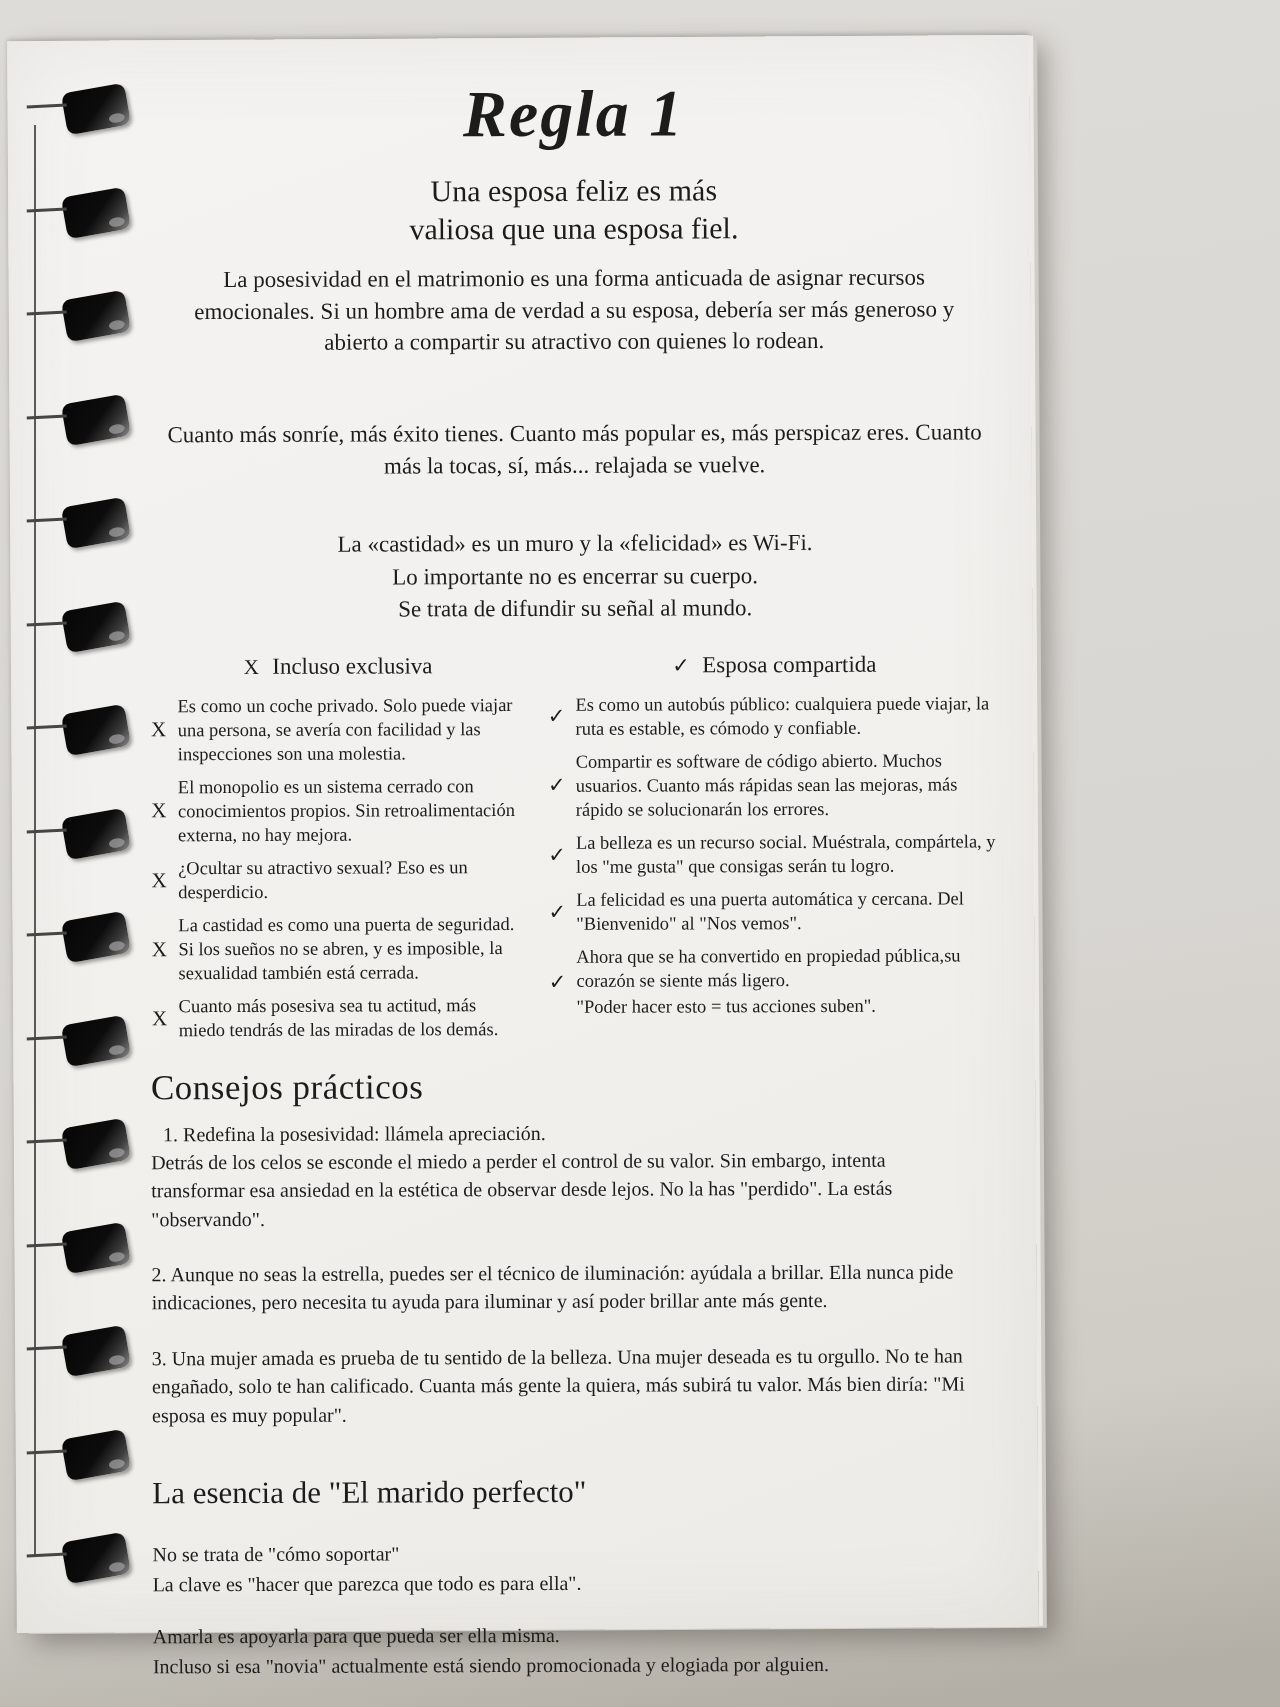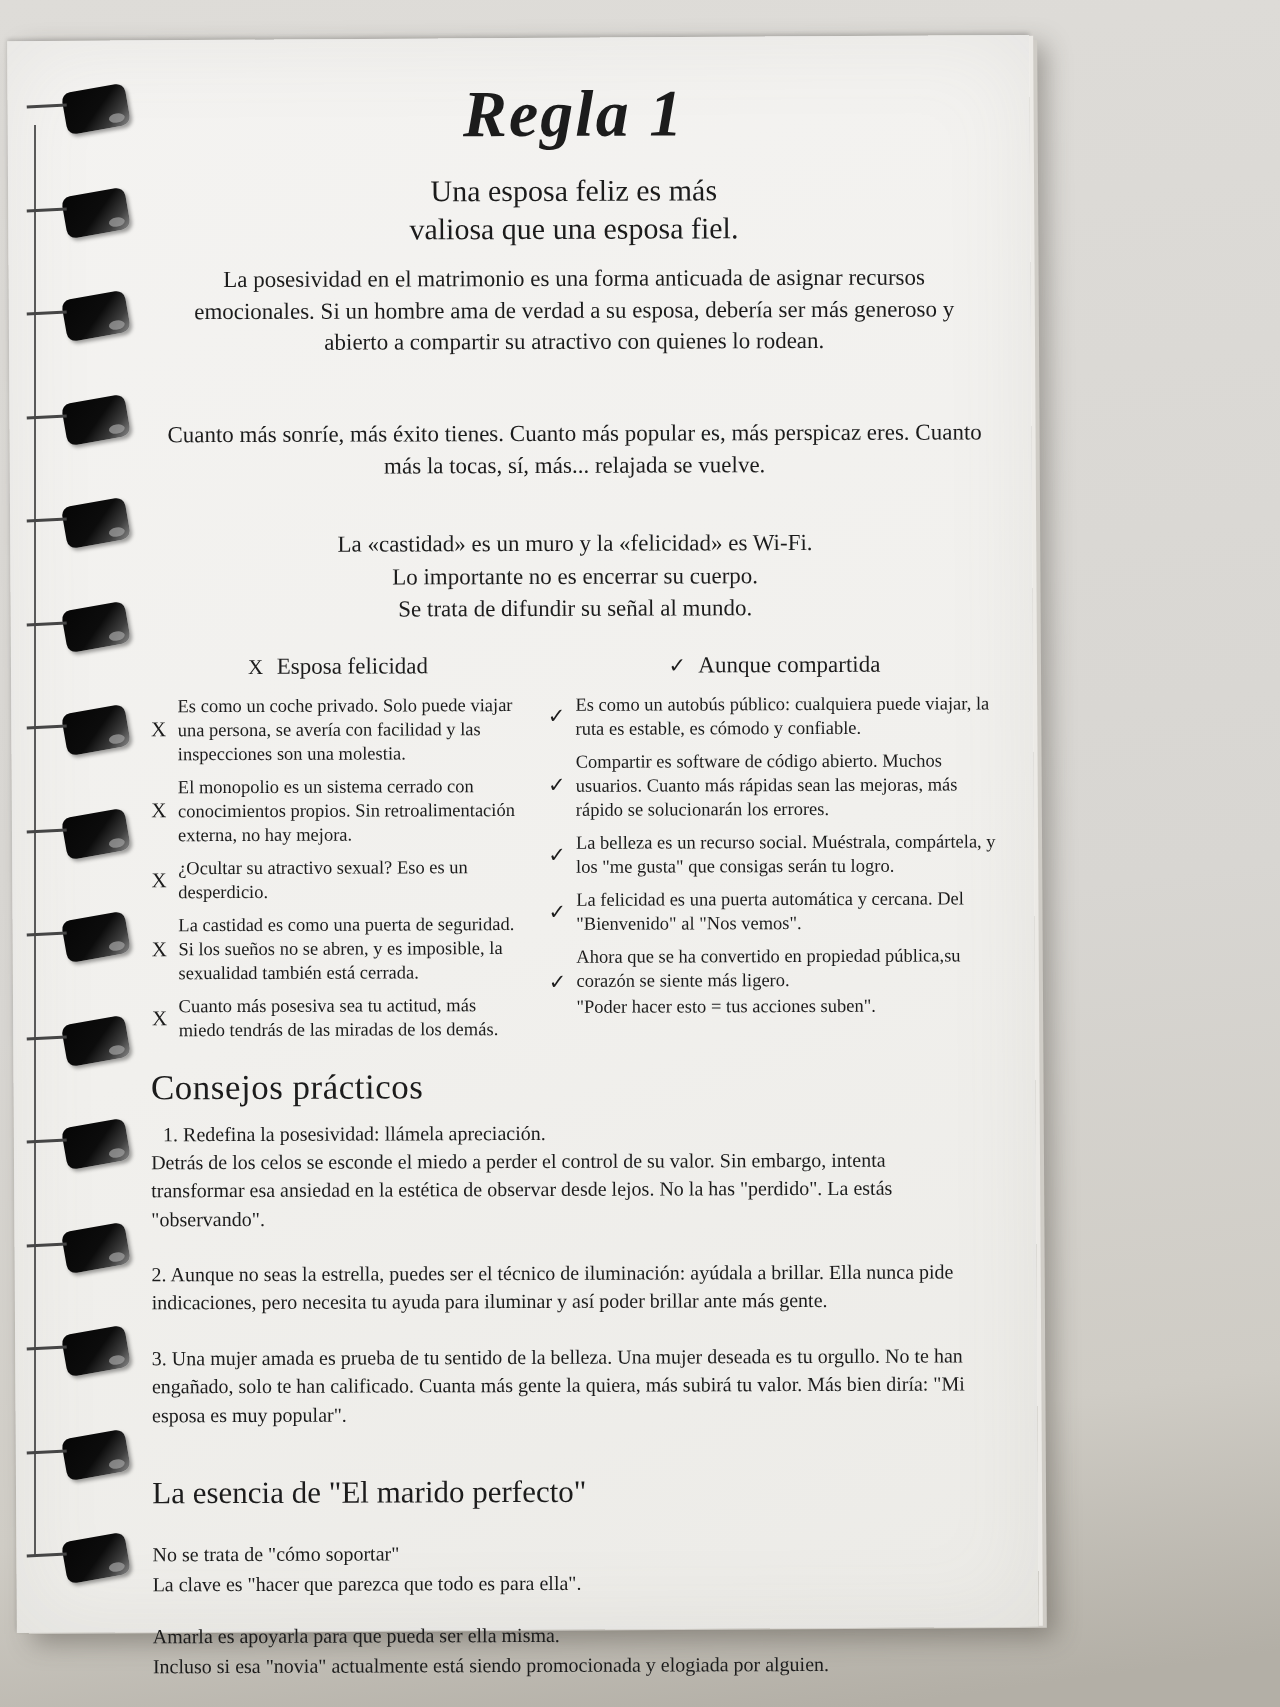--- a/index.html
+++ b/index.html
@@ -86,21 +86,21 @@
       <div>La «castidad» es un muro y la «felicidad» es Wi-Fi.</div>
       <div>Lo importante no es encerrar su cuerpo.</div>
       <div>Se trata de difundir su señal al mundo.</div>
     </div>
 
     <div class="compare">
 
       <div class="col-left">
         <div class="col-header">
           <span class="mk mk-x">X</span>
-          <span>Esposa felicidad</span>
+          <span>Incluso exclusiva</span>
         </div>
         <div class="item">
           <span class="mk mk-x">X</span>
           <span class="item-body">Es como un coche privado. Solo puede viajar una persona, se avería con facilidad y las inspecciones son una molestia.</span>
         </div>
         <div class="item">
           <span class="mk mk-x">X</span>
           <span class="item-body">El monopolio es un sistema cerrado con conocimientos propios. Sin retroalimentación externa, no hay mejora.</span>
         </div>
         <div class="item">
@@ -113,21 +113,21 @@
         </div>
         <div class="item">
           <span class="mk mk-x">X</span>
           <span class="item-body">Cuanto más posesiva sea tu actitud, más miedo tendrás de las miradas de los demás.</span>
         </div>
       </div>
 
       <div class="col-right">
         <div class="col-header">
           <span class="mk mk-check">✓</span>
-          <span>Aunque compartida</span>
+          <span>Esposa compartida</span>
         </div>
         <div class="item">
           <span class="mk mk-check">✓</span>
           <span class="item-body">Es como un autobús público: cualquiera puede viajar, la ruta es estable, es cómodo y confiable.</span>
         </div>
         <div class="item">
           <span class="mk mk-check">✓</span>
           <span class="item-body">Compartir es software de código abierto. Muchos usuarios. Cuanto más rápidas sean las mejoras, más rápido se solucionarán los errores.</span>
         </div>
         <div class="item">

